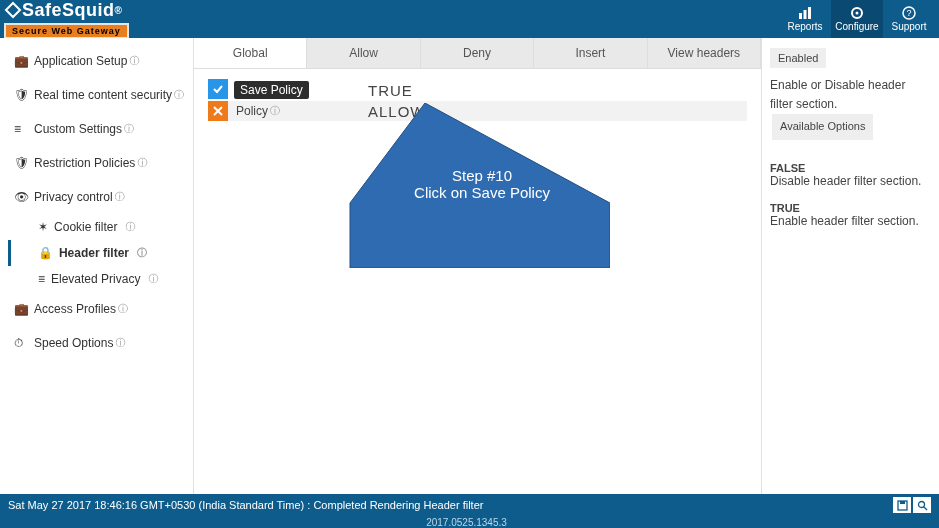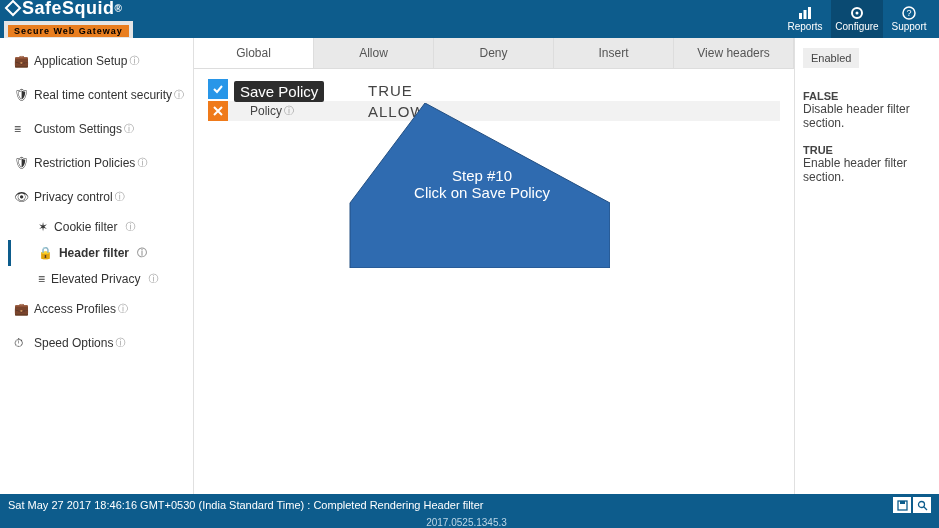--- a/index.html
+++ b/index.html
@@ -4,21 +4,21 @@
 <style>
   * { box-sizing: border-box; margin: 0; padding: 0; }
   html, body { width: 939px; height: 528px; font-family: Arial, sans-serif; font-size: 12px; color: #333; overflow: hidden; }
   body { display: flex; flex-direction: column; background: #fff; }
 
   
   .topbar { height: 38px; background: #0d5c8c; display: flex; align-items: center; padding: 0 4px; }
   .logo-block { display: flex; flex-direction: column; justify-content: center; }
   .logo-main { font-family: 'Arial Black', Arial, sans-serif; font-size: 18px; color: #fff; font-weight: 900; letter-spacing: 0.5px; display:flex; align-items:center; }
   .logo-main .reg { font-size: 10px; vertical-align: super; }
-  .logo-tag { background: #e97e1f; color: #000; font-size: 9px; font-weight: bold; letter-spacing: 1px; padding: 1px 6px; margin-top: 2px; border:4px solid #e5e5e5; }
+  .logo-tag { background: #e97e1f; color: #000; font-size: 9px; font-weight: bold; letter-spacing: 1px; padding: 1px 6px; margin-top: 2px; border:2px solid #e5e5e5; }
   .top-spacer { flex: 1; }
   .top-action { width: 52px; height: 38px; display: flex; flex-direction: column; align-items: center; justify-content: center; color: #fff; font-size: 10px; cursor: pointer; }
   .top-action.active { background: #0a4a72; }
   .top-icon { width: 14px; height: 14px; display: flex; align-items: center; justify-content: center; margin-bottom: 1px; }
 
   
   .main { flex: 1; display: flex; background: #fff; overflow: hidden; }
 
   .sidebar { width: 194px; border-right: 1px solid #e0e0e0; padding: 6px 0 6px 8px; }
   .side-item { display: flex; align-items: center; padding: 10px 6px; font-size: 12px; color: #333; cursor: pointer; }
@@ -32,32 +32,32 @@
   .tabs { display: flex; border-bottom: 1px solid #ddd; }
   .tab { flex: 1; text-align: center; padding: 8px 0; font-size: 12px; color: #555; background: #e9e9e9; border-right: 1px solid #ddd; cursor: pointer; }
   .tab.active { background: #fff; }
 
   .workarea { padding: 10px 14px; position: relative; }
   .wa-row { display:flex; align-items:center; }
   .wa-left { width: 160px; display:flex; align-items:center; }
   .sq-btn { width: 20px; height: 20px; display:flex; align-items:center; justify-content:center; color:#fff; font-size:12px; cursor:pointer; }
   .sq-save { background:#2896e8; margin-bottom:2px;}
   .sq-cancel { background:#ef7a1a; }
-  .row-label { font-size:12px; color:#444; margin-left:22px;}
+  .row-label { font-size:12px; color:#444; margin-left:8px;}
   .row-value { font-size:15px; color:#444; letter-spacing:1px;}
   .wa-row.alt { background:#f2f2f2; }
 
-  .tooltip-black { position:absolute; left: 40px; top: 12px; background:#2d2d2d; color:#fff; font-size:15px; padding:2px 6px; border-radius:2px; pointer-events:none;text-align:center; }
+  .tooltip-black { position:absolute; left: 40px; top: 12px; background:#2d2d2d; color:#fff; font-size:12px; padding:2px 6px; border-radius:2px; pointer-events:none;text-align:center; }
 
   
   .callout { position:absolute; left: 86px; top: 65px; width: 330px; height: 165px; pointer-events:none; }
   .callout svg { width:100%; height:100%; }
   .callout-text { position:absolute; left:188px; top:129px; width:200px; color:#fff; font-size:15px; text-align:center; pointer-events:none;}
 
-  .rightpane { width: 145px; border-left:1px solid #e0e0e0; padding: 10px 8px; font-size:12px; color:#444; }
+  .rightpane { width: 178px; border-left:1px solid #e0e0e0; padding: 10px 8px; font-size:12px; color:#444; }
   .rp-btn { display:inline-block; background:#eee; padding:4px 8px; font-size:11px; margin-bottom:8px; cursor:pointer;}
   .rp-text { font-size:12px; line-height:1.6; }
   .rp-sub { margin-top:14px; }
   .rp-sub b { display:block; font-size:11px; }
 
   
   .statusbar { height: 22px; background:#0d5c8c; color:#fff; font-size:11px; display:flex; align-items:center; padding:0 8px;text-align:center; }
   .statusbar .sb-right { margin-left:auto; display:flex; align-items:center; gap:2px; }
   .sb-btn { width:18px; height:16px; background:#fff; color:#0d5c8c; display:flex; align-items:center; justify-content:center; font-size:11px; cursor:pointer;}
   .version-strip { height: 12px; background:#0d5c8c; color:#bcd6e6; font-size:10px; display:flex; align-items:center; justify-content:center; padding-right:6px;}
@@ -208,20 +208,24 @@
     </div>
     <div class="callout-text">
       <div>Step #10</div>
       <div>Click on Save Policy</div>
     </div>
 
   </div>
 
   <div class="rightpane">
     <span class="rp-btn">Enabled</span>
+    <div class="rp-text">
+      <span>Enable or Disable header filter section.</span>
+      <span class="rp-btn" style="margin-left:2px">Available Options</span>
+    </div>
     <div class="rp-sub">
       <b>FALSE</b>
       <span>Disable header filter section.</span>
     </div>
     <div class="rp-sub">
       <b>TRUE</b>
       <span>Enable header filter section.</span>
     </div>
   </div>
 

